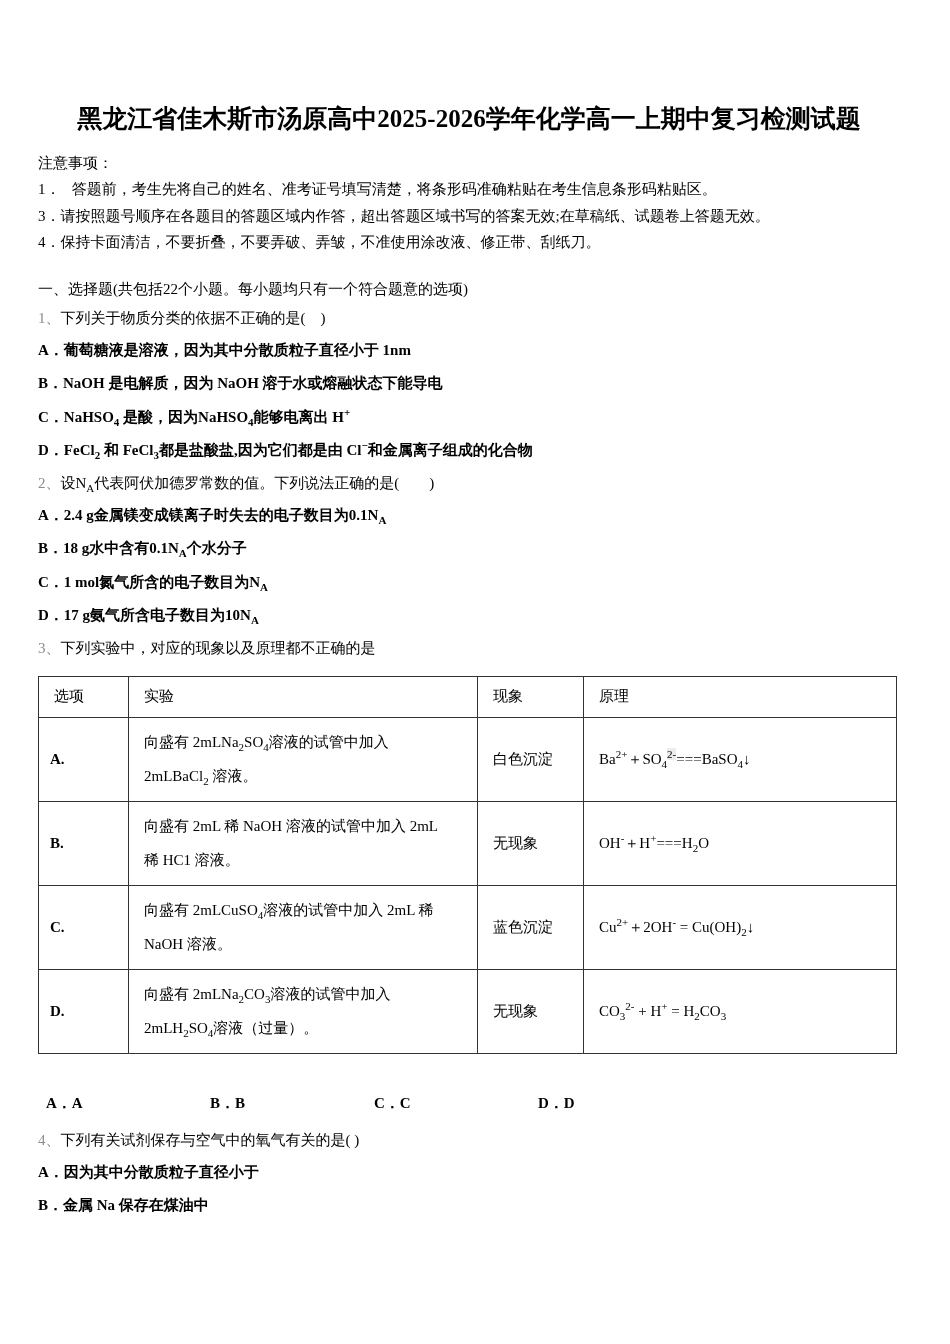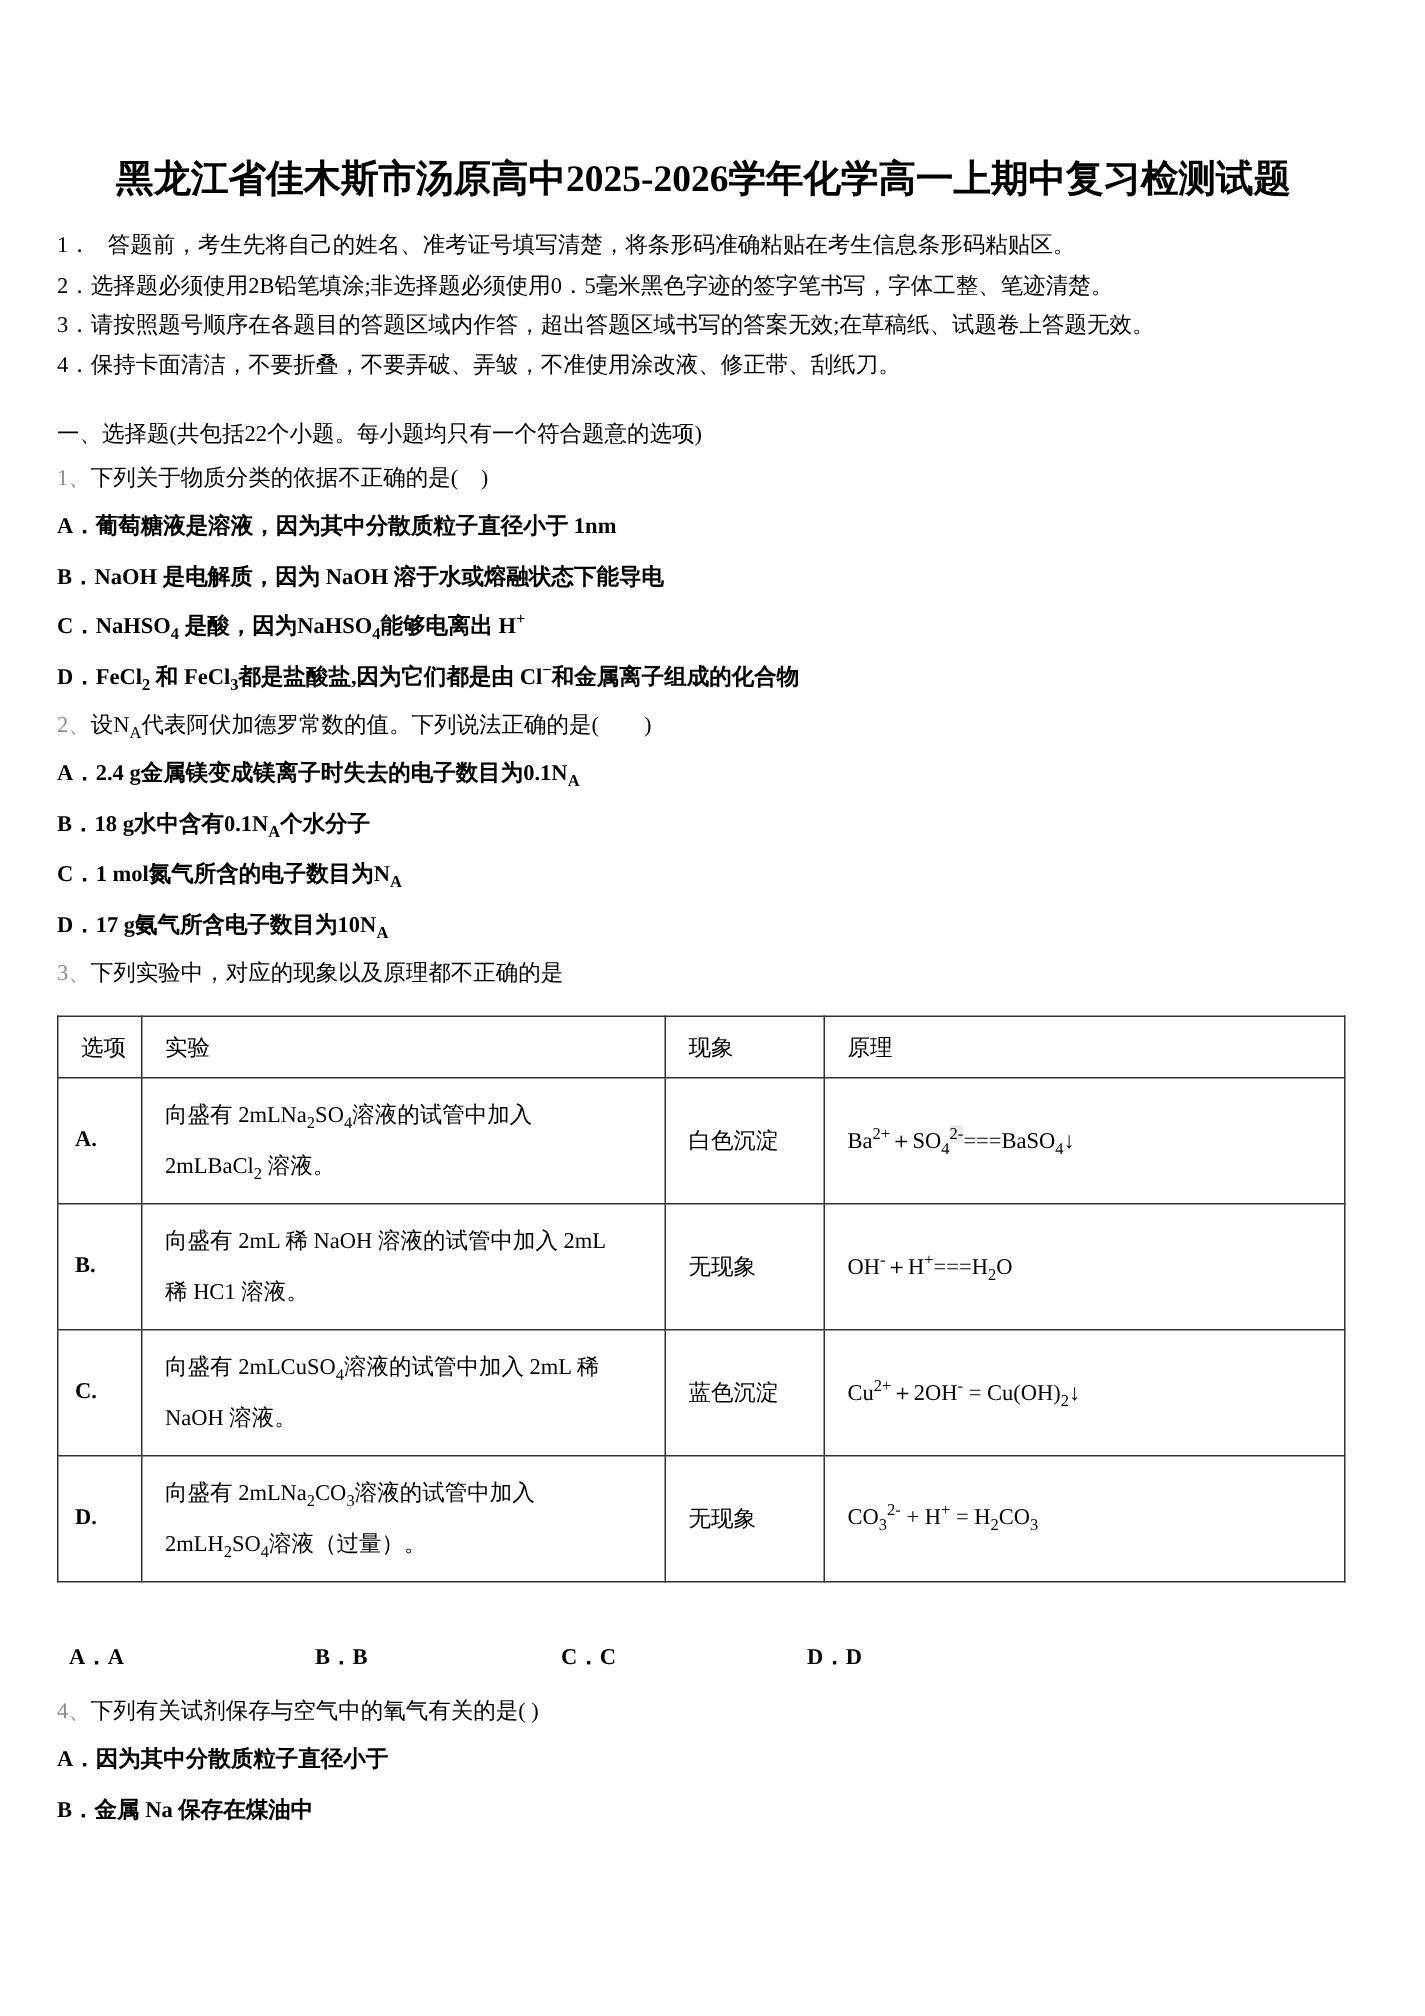--- a/index.html
+++ b/index.html
@@ -19,40 +19,40 @@
   .option { line-height: 33.5px; font-weight: bold; }
   sub, sup { font-size: 11px; line-height: 0; }
   .hl { background: #ececec; }
   .exp-table { border-collapse: collapse; width: 859px; margin-top: 12px; table-layout: fixed; }
   .exp-table th, .exp-table td {
     border: 1px solid #333; text-align: left; vertical-align: middle;
     padding: 4px 10px 4px 15px;
   }
   .exp-table th { font-weight: normal; height: 41px; }
   .exp-table td { height: 84px; }
-  .col-opt { width: 56px; }
+  .col-opt { width: 90px; }
   td.col-opt { font-weight: bold; padding-left: 11px; }
   .col-exp { width: 349px; }
   td.col-exp { line-height: 34px; padding-right: 28px; }
   .col-phe { width: 106px; font-family: Liberation Serif, serif; }
   td.col-pri { font-weight: normal; }
   .answer-line { margin: 16px 0 12px 8px; font-weight: bold; display: flex; }
   .answer-line span { width: 164px; margin-top: 24px; }
   .q4-block { margin-top: 12px; }
 </style>
 </head>
 <body>
 
 <div class="page">
 
   <h1 class="title">黑龙江省佳木斯市汤原高中2025-2026学年化学高一上期中复习检测试题</h1>
 
   <div>
+    <div class="notice-heading">注意事项：</div>
     <div class="notice-item">1．   答题前，考生先将自己的姓名、准考证号填写清楚，将条形码准确粘贴在考生信息条形码粘贴区。</div>
-    <div class="notice-item">2．选择题必须使用2B铅笔填涂;非选择题必须使用0．5毫米黑色字迹的签字笔书写，字体工整、笔迹清楚。</div>
     <div class="notice-item">3．请按照题号顺序在各题目的答题区域内作答，超出答题区域书写的答案无效;在草稿纸、试题卷上答题无效。</div>
     <div class="notice-item">4．保持卡面清洁，不要折叠，不要弄破、弄皱，不准使用涂改液、修正带、刮纸刀。</div>
   </div>
 
   <div class="section-heading">一、选择题(共包括22个小题。每小题均只有一个符合题意的选项)</div>
 
   <div class="question">
     <div class="q-stem"><span class="q-num">1、</span><span>下列关于物质分类的依据不正确的是(　)</span></div>
     <div class="option">A．葡萄糖液是溶液，因为其中分散质粒子直径小于 1nm</div>
     <div class="option">B．NaOH 是电解质，因为 NaOH 溶于水或熔融状态下能导电</div>

